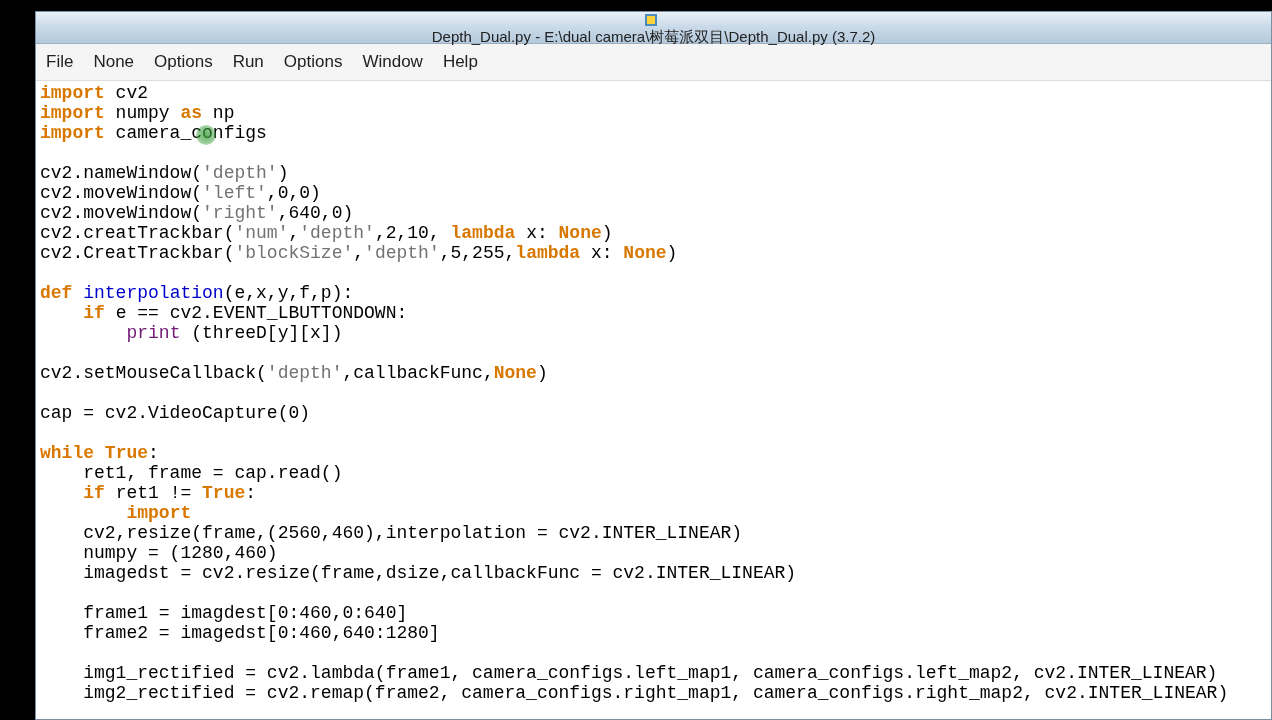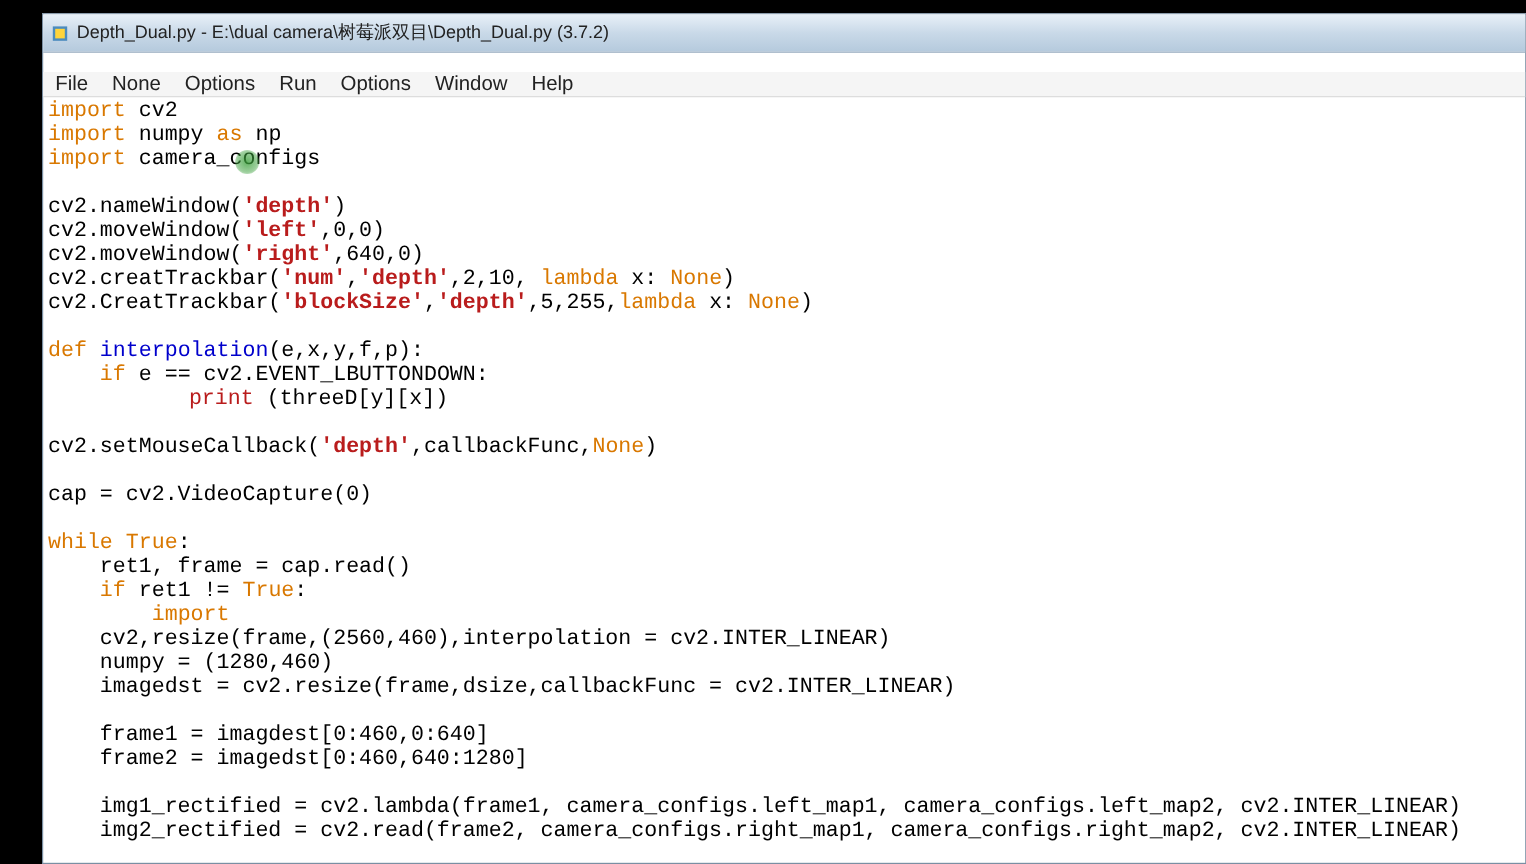--- a/index.html
+++ b/index.html
@@ -24,62 +24,62 @@
     border: 1px solid #7a8fa3;
     box-shadow: 0 0 4px rgba(0,0,0,0.3);
   }
   .titlebar {
     height: 32px;
     background: linear-gradient(to bottom, #e8f0f8 0%, #c9d9e8 50%, #b5cadd 100%);
     border-bottom: 1px solid #9db0c2;
     display: flex;
     align-items: center;
     padding: 0 6px;
+    flex-direction: column;
   }
   .app-icon {
     width: 16px; height: 16px;
     margin-right: 6px;
     display: flex;
     align-items: center;
     justify-content: center;
   }
   .app-icon svg { width: 16px; height: 16px; }
   .title {
     font-size: 15px;
     color: #222;
   }
   .menubar {
-    height: 21px;
+    height: 37px;
     background: #f5f5f5;
     border-bottom: 1px solid #ddd;
     display: flex;
     align-items: center;
     padding: 0 6px;
-    margin-top: 16px;
   }
   .menu-item {
     font-size: 17px;
     color: #222;
     padding: 2px 10px;
     cursor: default;
   }
   .menu-item:first-child { padding-left: 4px; }
   .code-area {
     padding: 2px 4px;
     font-family: "Consolas", "Courier New", monospace;
     font-size: 18px;
     line-height: 20px;
     color: #000;
     white-space: pre;
     position: relative;
   }
-  .kw-orange { color: #d97800; }
-  .kw-green  { color: #b91c1c; font-weight: bold; }
+  .kw-orange { color: #d97800; font-weight: bold; }
+  .kw-green  { color: #737373; }
   .kw-blue   { color: #0000cc; }
-  .kw-purple { color: #b91c1c; margin-left: 31px; }
+  .kw-purple { color: #701a75; }
   .cursor-mark {
     position: absolute;
     left: 160px;
     top: 44px;
     width: 20px;
     height: 20px;
     border-radius: 50%;
     background: radial-gradient(circle, rgba(60,160,60,0.8) 0%, rgba(60,160,60,0.5) 60%, rgba(60,160,60,0) 100%);
     pointer-events: none;
   }
@@ -130,16 +130,16 @@
 <span>    </span><span class="kw-orange">if</span><span> ret1 != </span><span class="kw-orange">True</span><span>:</span>
 <span>        </span><span class="kw-orange">import</span>
 <span>    cv2,resize(frame,(2560,460),interpolation = cv2.INTER_LINEAR)</span>
 <span>    numpy = (1280,460)</span>
 <span>    imagedst = cv2.resize(frame,dsize,callbackFunc = cv2.INTER_LINEAR)</span>
 
 <span>    frame1 = imagdest[0:460,0:640]</span>
 <span>    frame2 = imagedst[0:460,640:1280]</span>
 
 <span>    img1_rectified = cv2.lambda(frame1, camera_configs.left_map1, camera_configs.left_map2, cv2.INTER_LINEAR)</span>
-<span>    img2_rectified = cv2.read(frame2, camera_configs.right_map1, camera_configs.right_map2, cv2.INTER_LINEAR)</span>
+<span>    img2_rectified = cv2.remap(frame2, camera_configs.right_map1, camera_configs.right_map2, cv2.INTER_LINEAR)</span>
 </div>
   </div>
 </div>
 
 </body></html>

